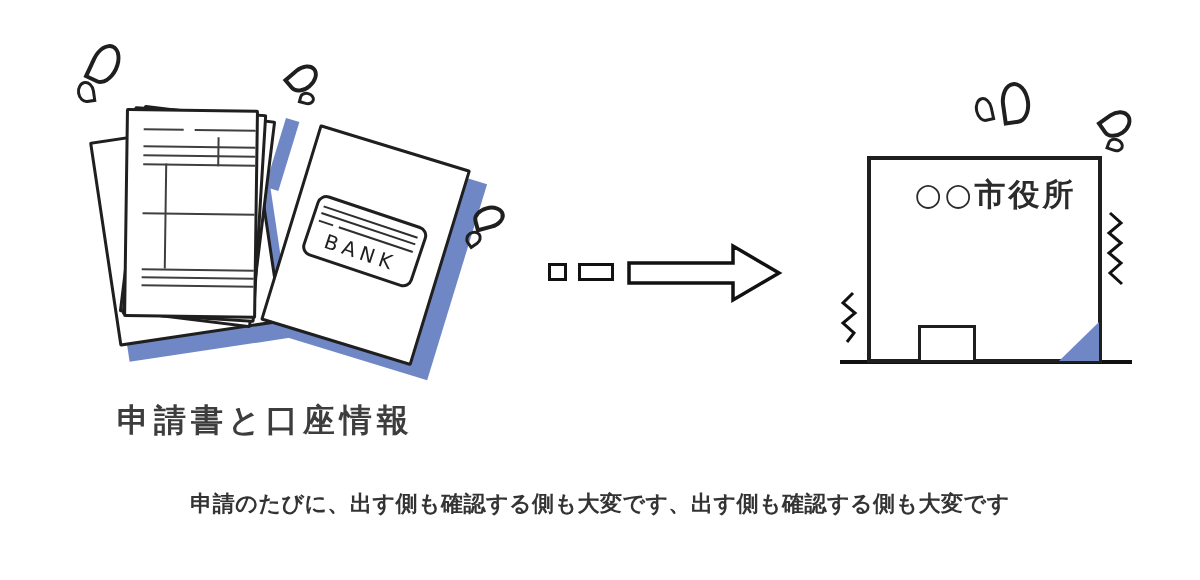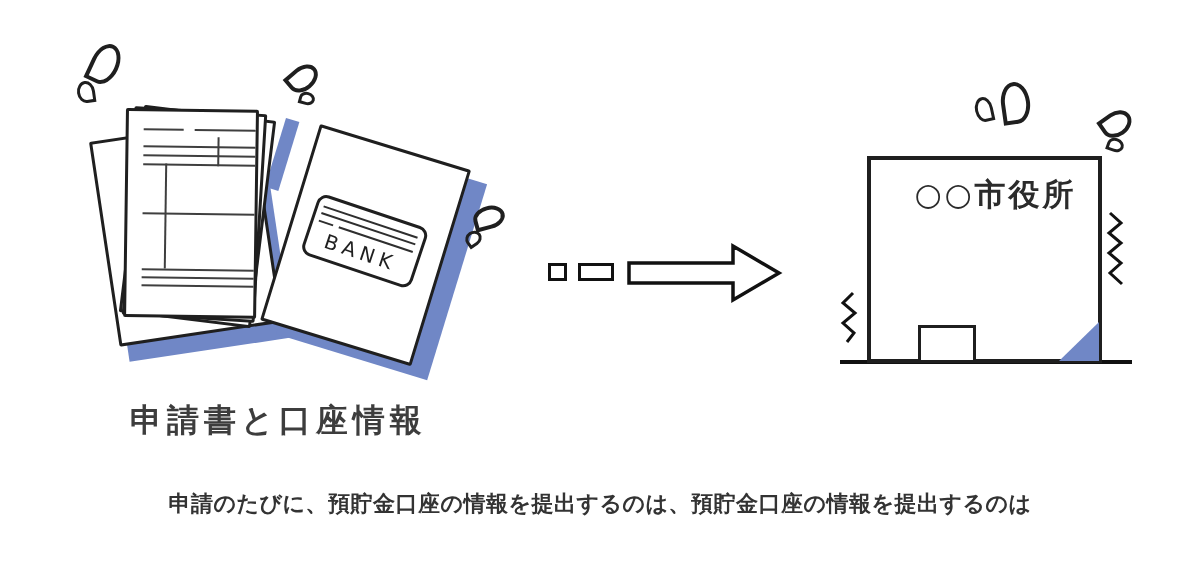--- a/index.html
+++ b/index.html
@@ -25,21 +25,21 @@
   .bank-card{position:absolute;left:16px;top:64px;width:116px;height:64px;border:3px solid var(--ink);
     border-radius:10px;background:#fff;transform:rotate(1.5deg);box-sizing:border-box;}
   .cline{position:absolute;background:#2e2e2e;height:2px;}
   .bank-card-label{position:absolute;left:17px;top:29px;font-size:20px;letter-spacing:5px;
     color:var(--ink);font-weight:500;}
   
   .drop{position:absolute;border:4px solid var(--ink);background:transparent;box-sizing:border-box;}
   .tipBL{border-radius:50% 50% 50% 0;}
   .tipBR{border-radius:50% 50% 0 50%;}
   
-  .documents-label{left:117px;top:399px;font-size:32px;font-weight:600;letter-spacing:5px;color:#3d3d3d;margin-left:13px;}
+  .documents-label{left:117px;top:399px;font-size:32px;font-weight:600;letter-spacing:5px;color:#3d3d3d;}
   .caption-text{left:0;top:489px;width:1200px;text-align:center;font-size:22px;font-weight:700;
     letter-spacing:0.5px;color:var(--text_dark);}
   
   .motion-square-small{left:548px;top:263px;width:19px;height:18px;border:3.5px solid #111;background:#fff;}
   .motion-square-medium{left:578px;top:263px;width:36px;height:18px;border:3.5px solid #111;background:#fff;}
   .arrow-svg{left:627px;top:242px;}
   
   .ground-line{left:840px;top:360px;width:292px;height:4px;background:#111;}
   .city-hall{left:867px;top:156px;width:235px;height:207px;border:4px solid var(--ink);background:#fff;}
   .building-label{left:878px;top:174px;width:235px;text-align:center;font-size:31px;font-weight:600;
@@ -117,15 +117,15 @@
     <svg class="abs" style="left:1106px;top:210px;" width="20" height="78" viewBox="0 0 20 78">
       <polyline points="4,3 15,13 3,23 15,33 3,43 15,53 4,63 16,74" fill="none" stroke="#111" stroke-width="3"></polyline>
     </svg>
 
     <div class="drop tipBR" style="left:975px;top:97px;width:18px;height:25px;border-width:3.5px;transform:rotate(-12deg);"></div>
     <div class="drop tipBL" style="left:1001px;top:82px;width:29px;height:42px;transform:rotate(-8deg);"></div>
     <div class="drop tipBL" style="left:1104px;top:108px;width:25px;height:32px;transform:rotate(55deg);"></div>
     <div class="drop tipBL" style="left:1107px;top:138px;width:17px;height:14px;border-width:3.5px;transform:rotate(20deg);"></div>
   </div>
 
-  <div class="abs caption-text">申請のたびに、預貯金口座の情報を提出するのは、預貯金口座の情報を提出するのは</div>
+  <div class="abs caption-text">申請のたびに、出す側も確認する側も大変です、出す側も確認する側も大変です</div>
 
 </div>
 
 </body></html>

